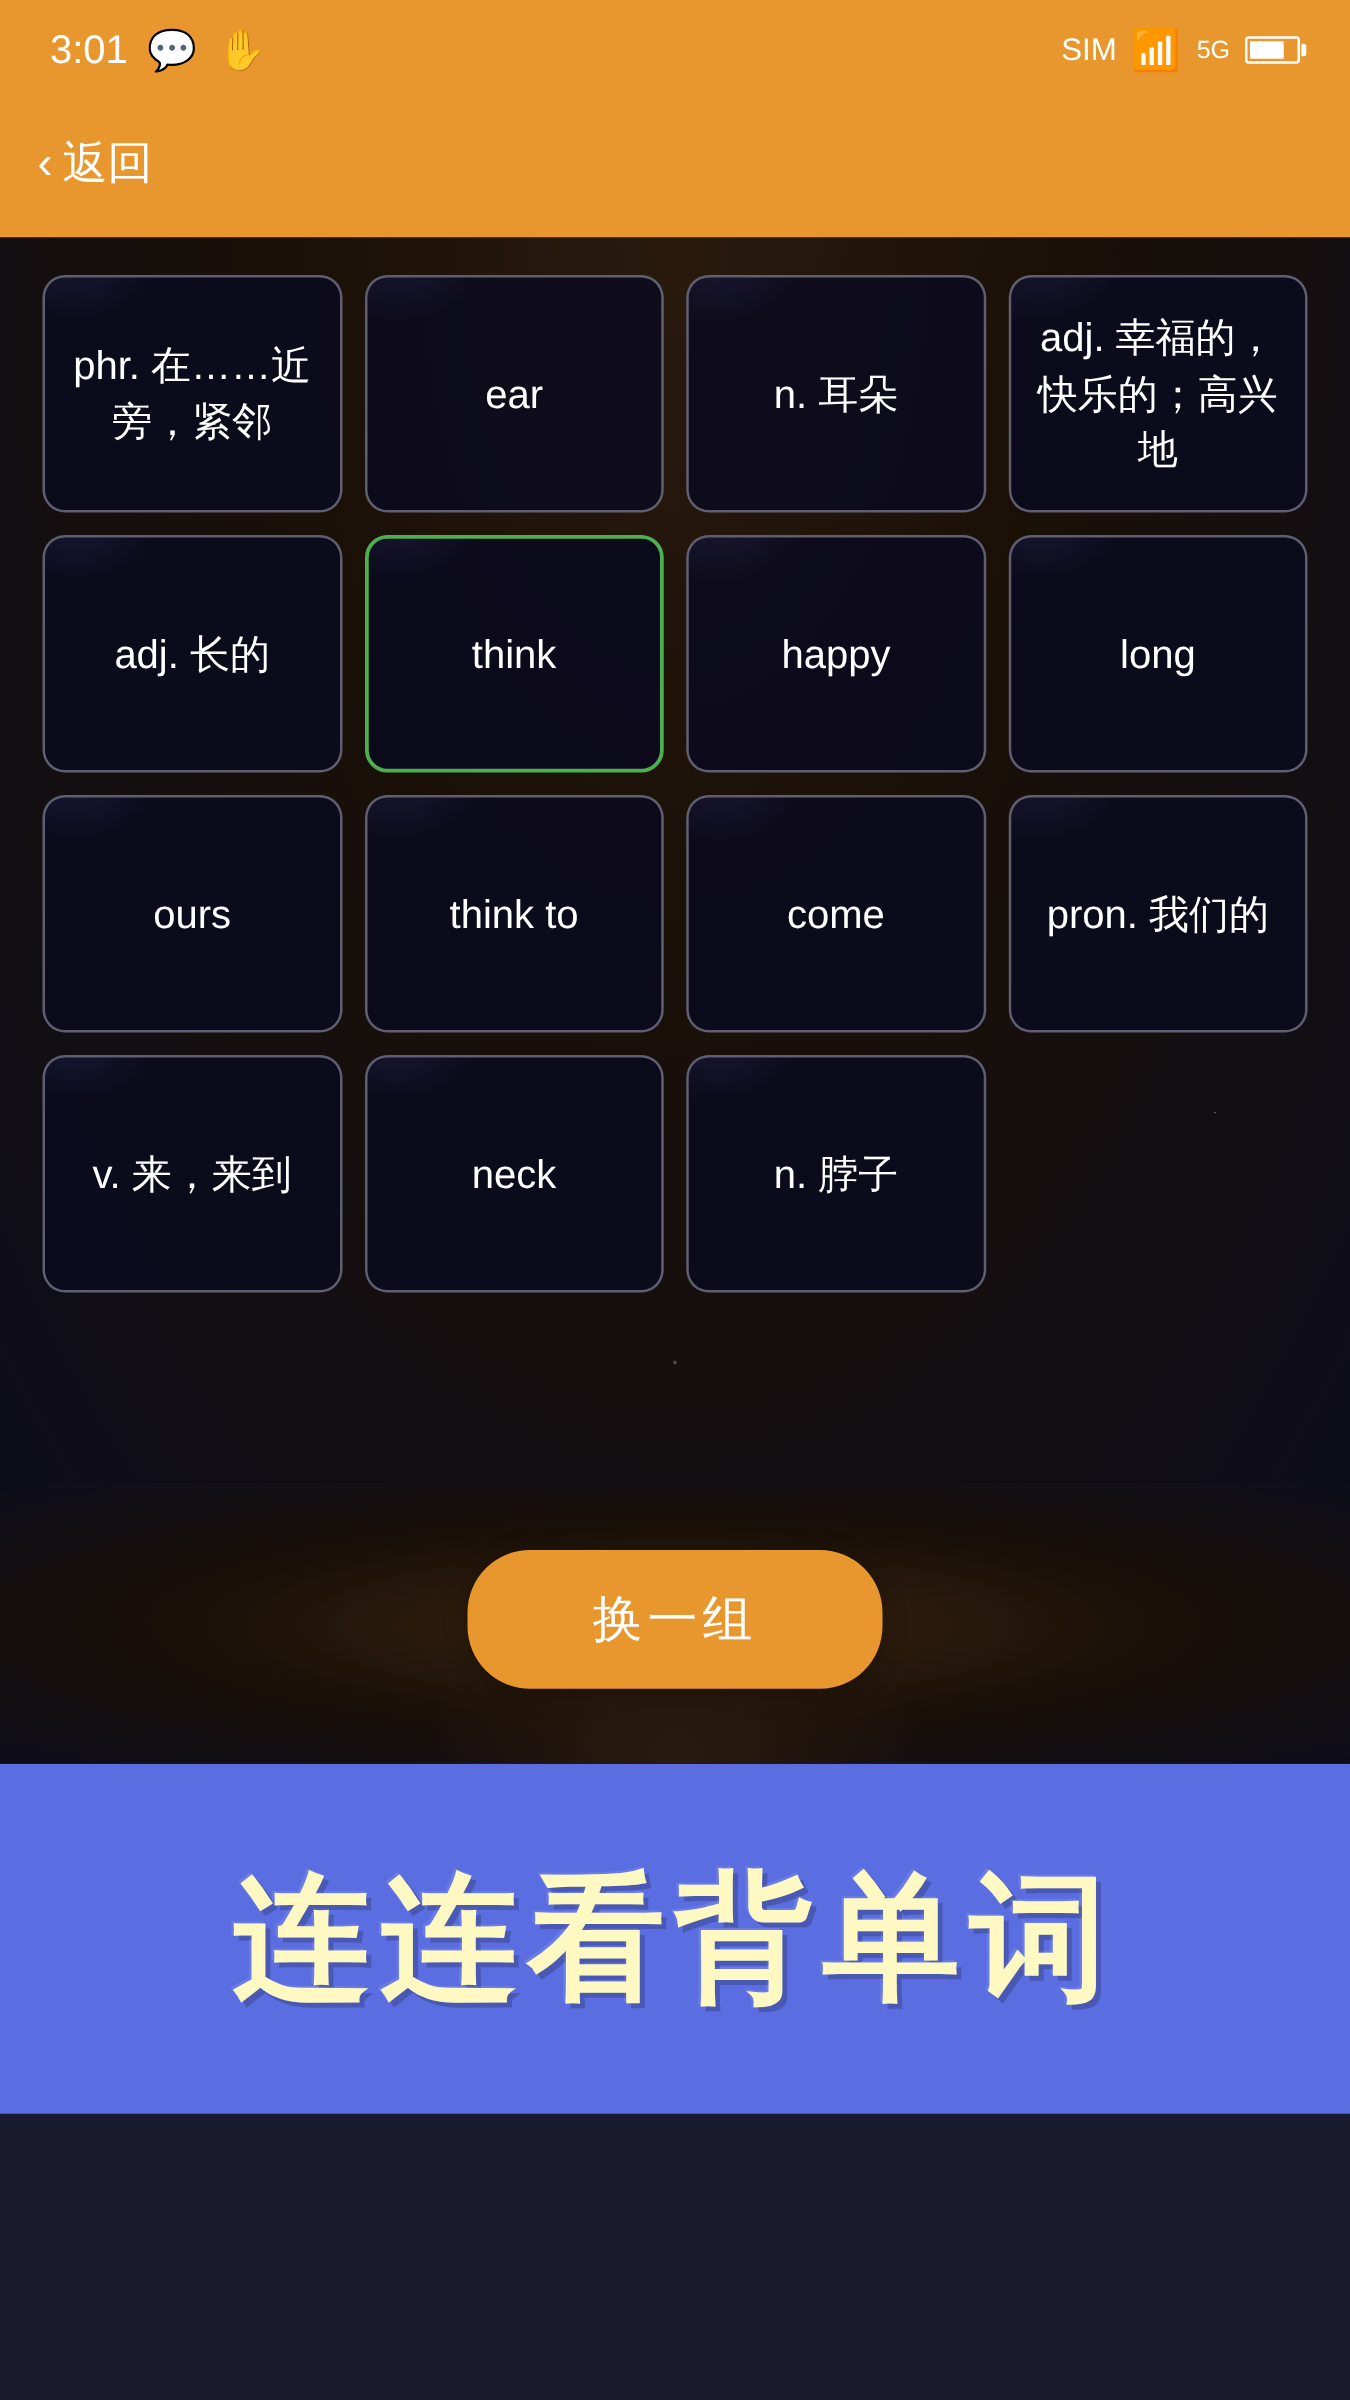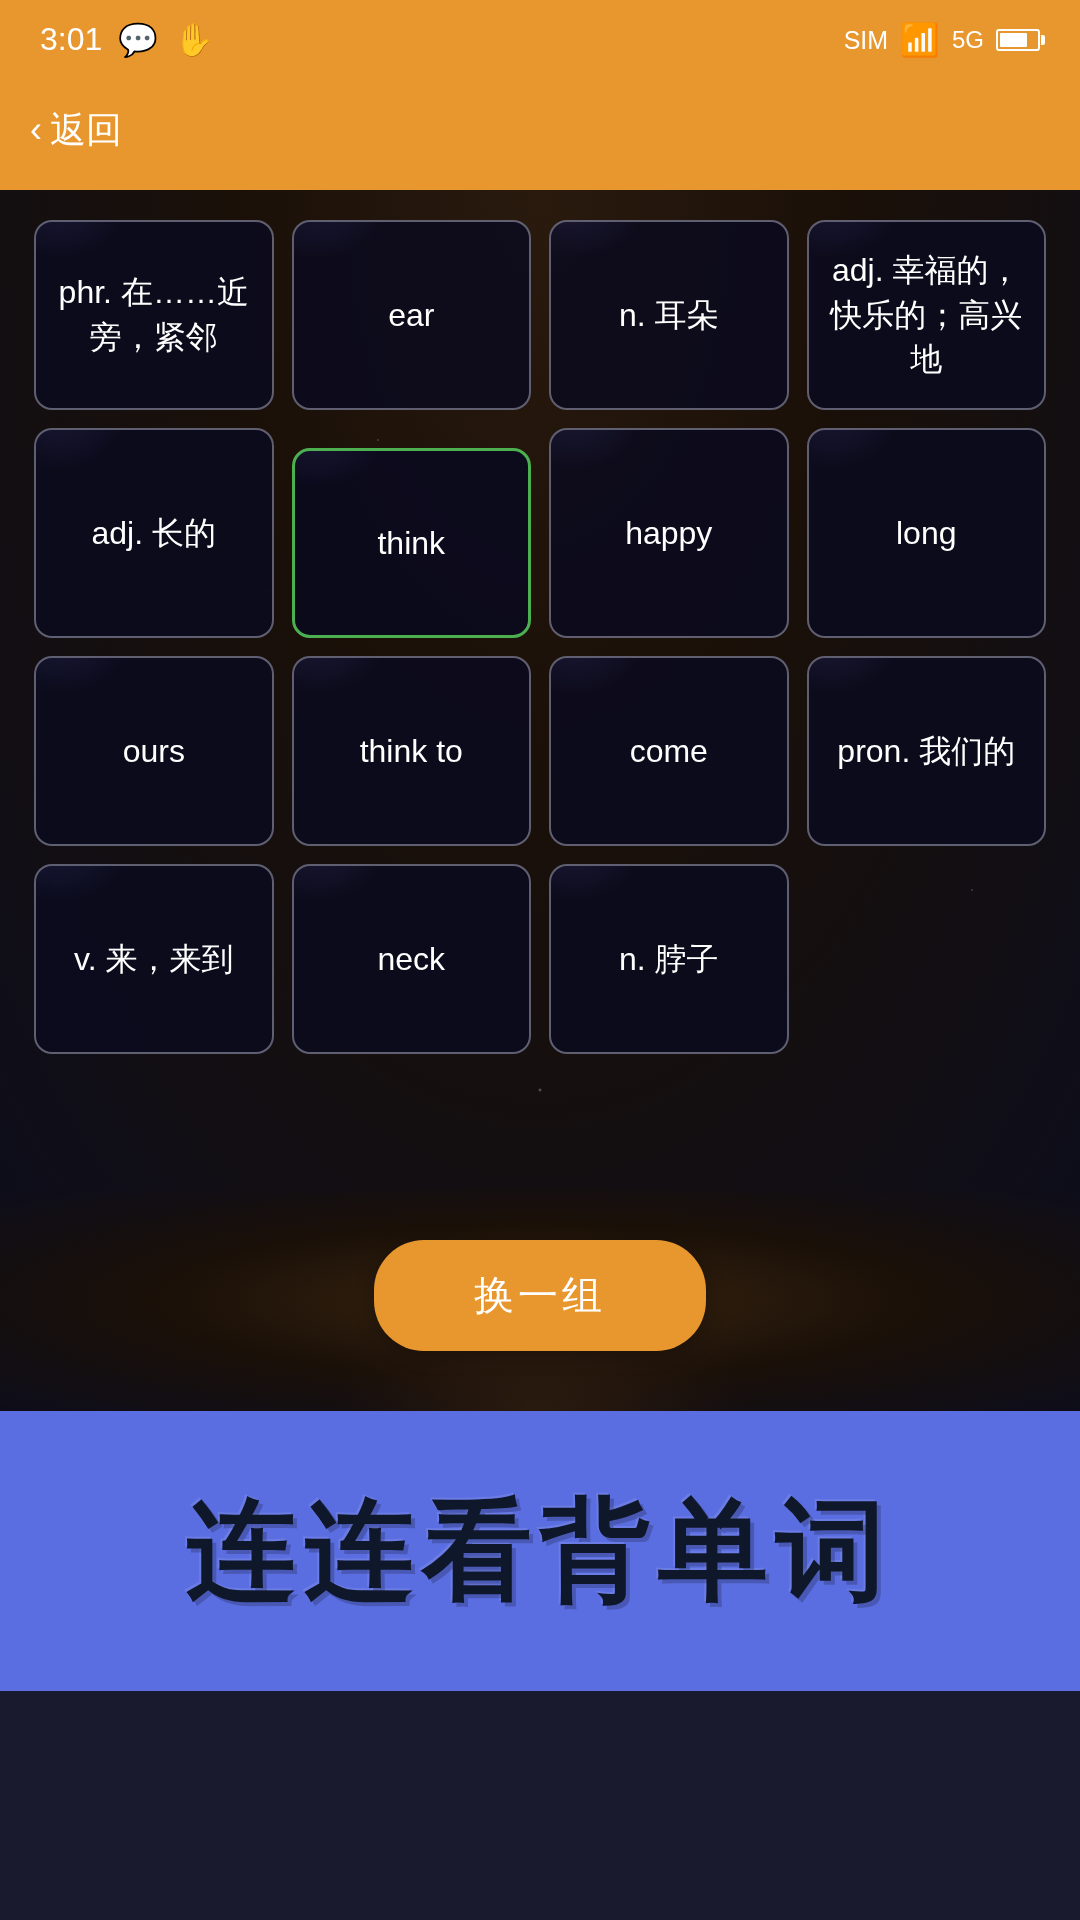--- a/index.html
+++ b/index.html
@@ -119,21 +119,20 @@
       left: -20%;
       width: 60%;
       height: 60%;
       background: radial-gradient(ellipse, rgba(100,100,200,0.15) 0%, transparent 70%);
       pointer-events: none;
     }
 
     .card.highlighted {
       border: 3px solid #4caf50;
       background: rgba(10, 10, 30, 0.9);
-      margin-top: 20px;
     }
 
     .card-text {
       position: relative;
       z-index: 1;
     }
 
     
     .button-area {
       background: radial-gradient(ellipse at center, #3a2510 0%, #1a1008 50%, #0d0d1a 100%);
@@ -175,21 +174,21 @@
     .bottom-banner {
       background: #5b6ee1;
       width: 100%;
       height: 280px;
       display: flex;
       align-items: center;
       justify-content: center;
     }
 
     .banner-text {
-      color: #0f172a;
+      color: #fef9c3;
       font-size: 110px;
       font-weight: 900;
       letter-spacing: 8px;
       text-shadow:
         4px 4px 0 rgba(0,0,0,0.2),
         -2px -2px 0 rgba(255,255,255,0.1);
       font-family: Liberation Sans, sans-serif;
     }
 
     
@@ -226,21 +225,21 @@
 
 <div class="status-bar">
   <div class="status-left">
     <span>3:01</span>
     <span>💬</span>
     <span>✋</span>
   </div>
   <div class="status-right">
     <span style="font-size:25px;">SIM</span>
     <span>📶</span>
-    <span style="font-size:24px;">5G</span>
+    <span style="font-size:20px;">5G</span>
     <div class="battery-icon">
       <div class="battery-fill"></div>
     </div>
   </div>
 </div>
 
 <div class="header">
   <div class="back-btn">
     <span>‹</span>
     <span>返回</span>

